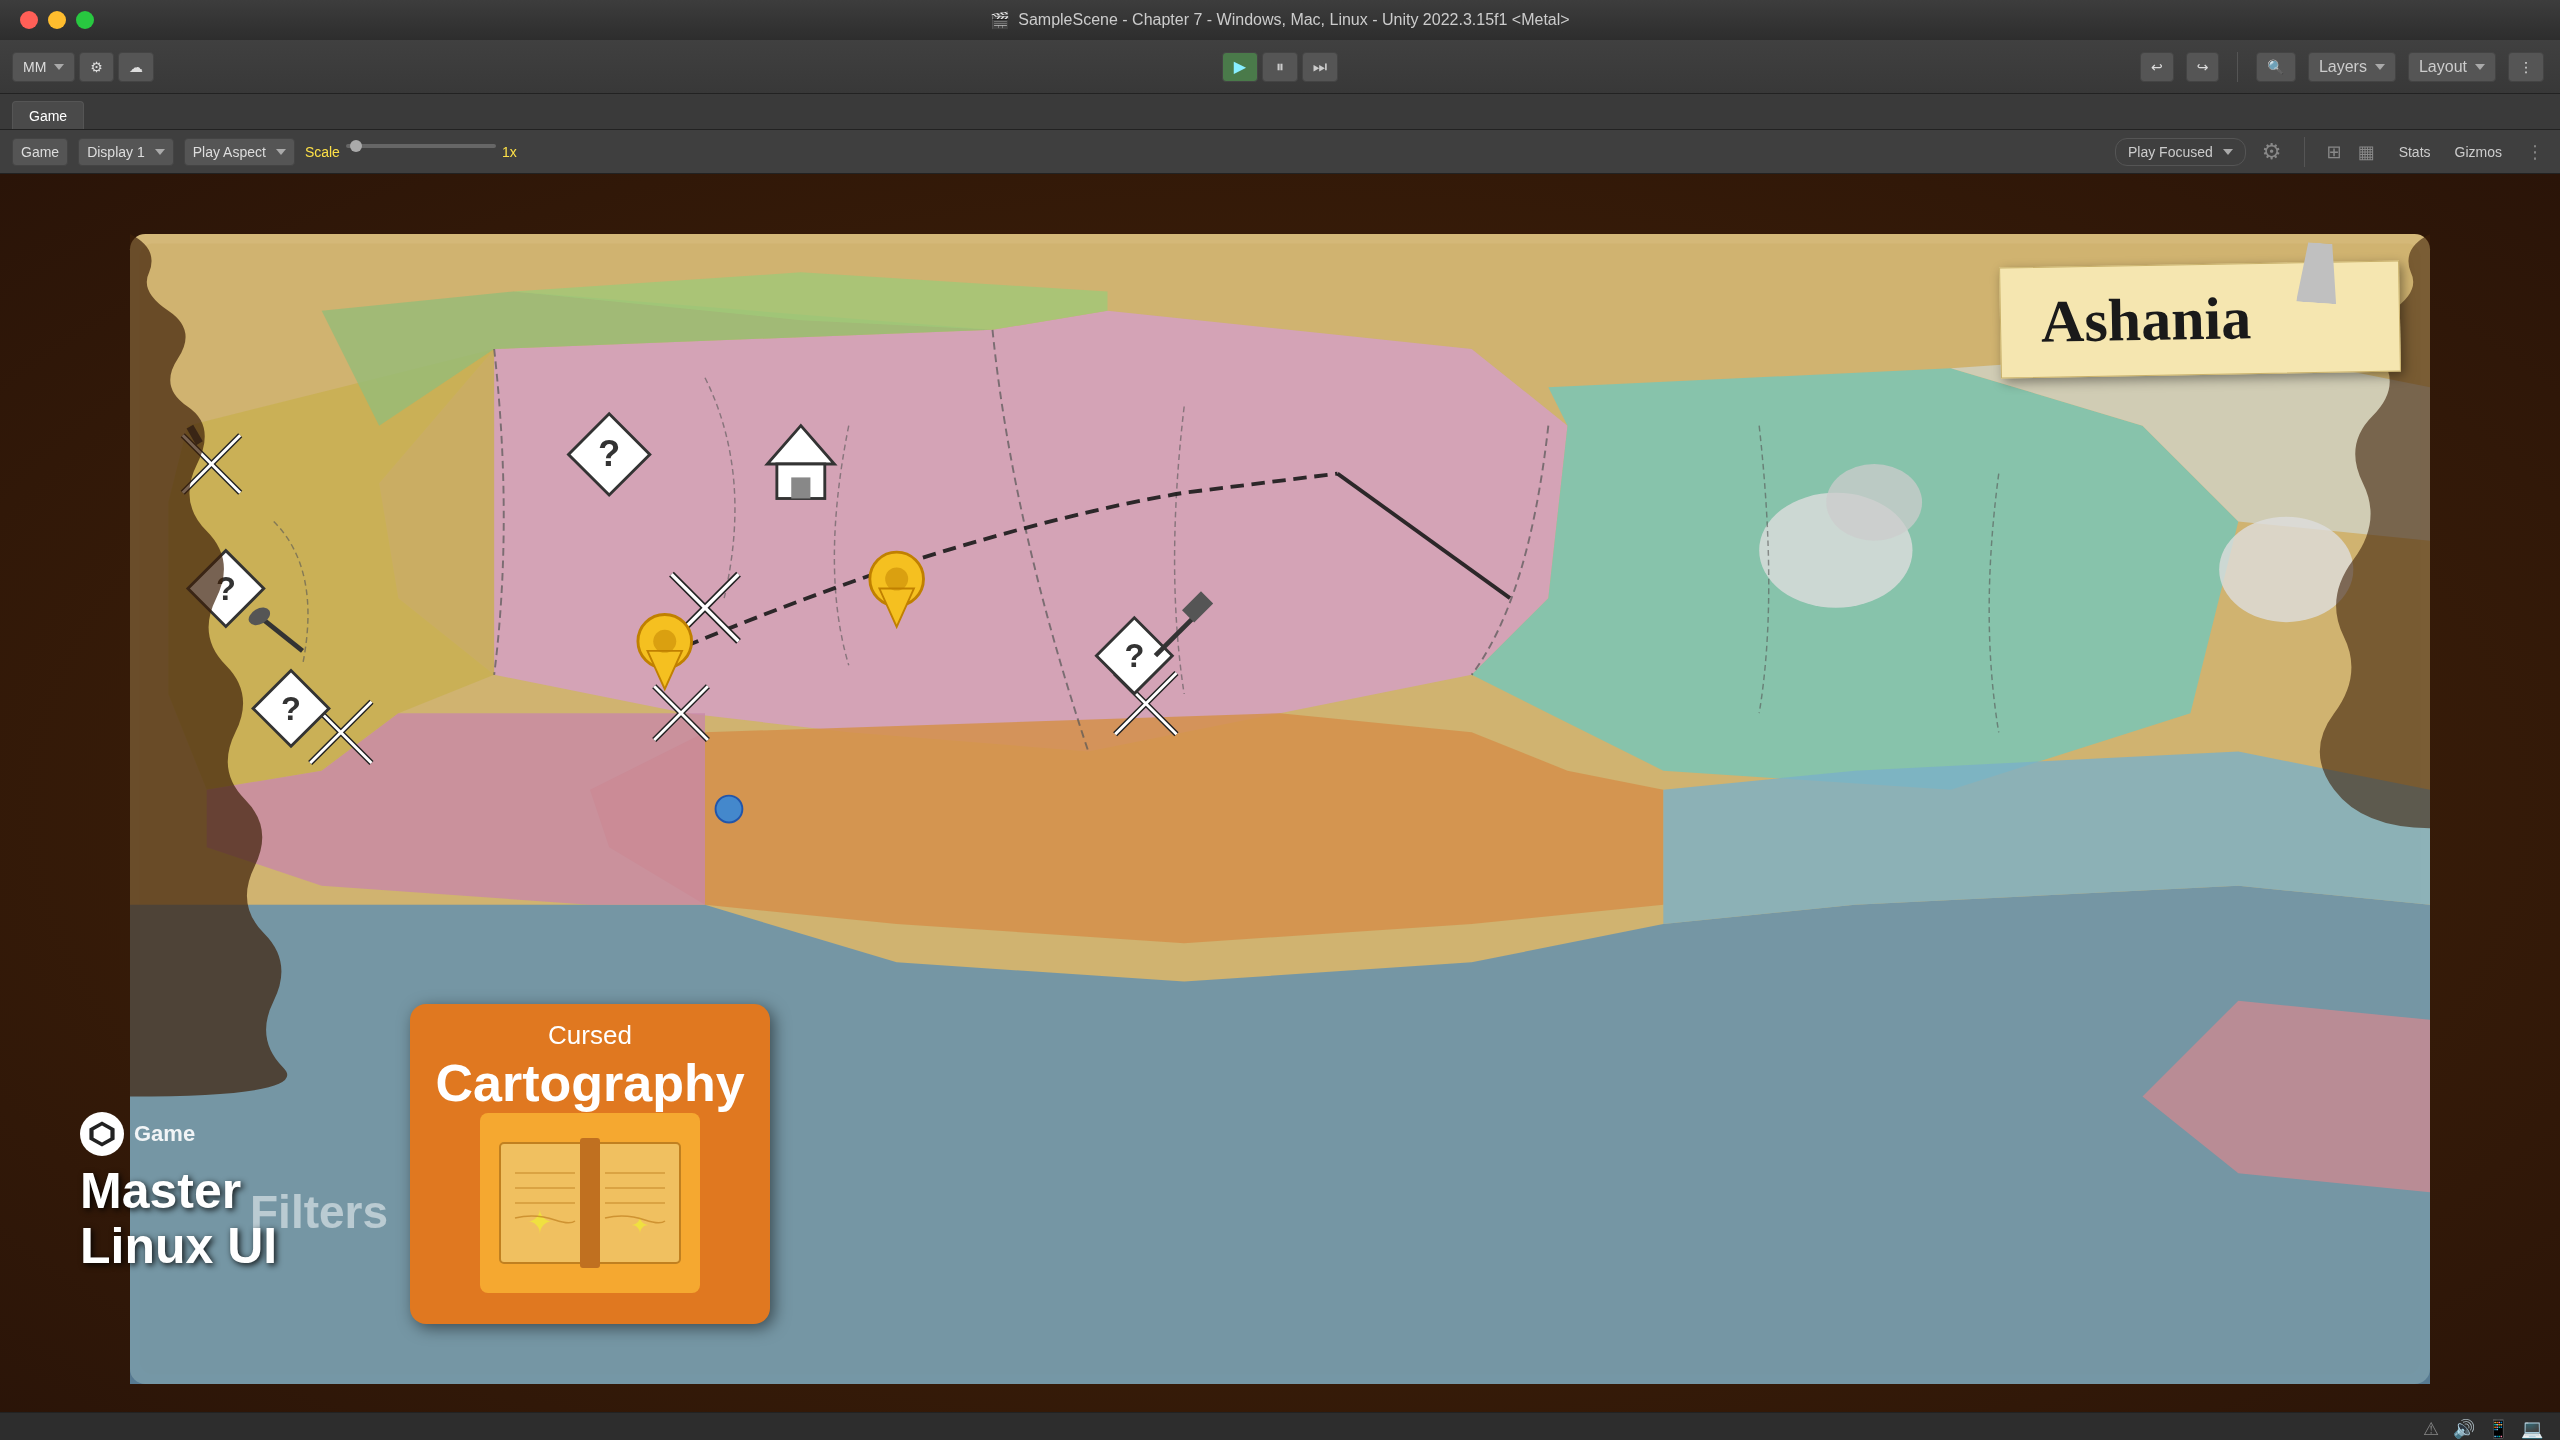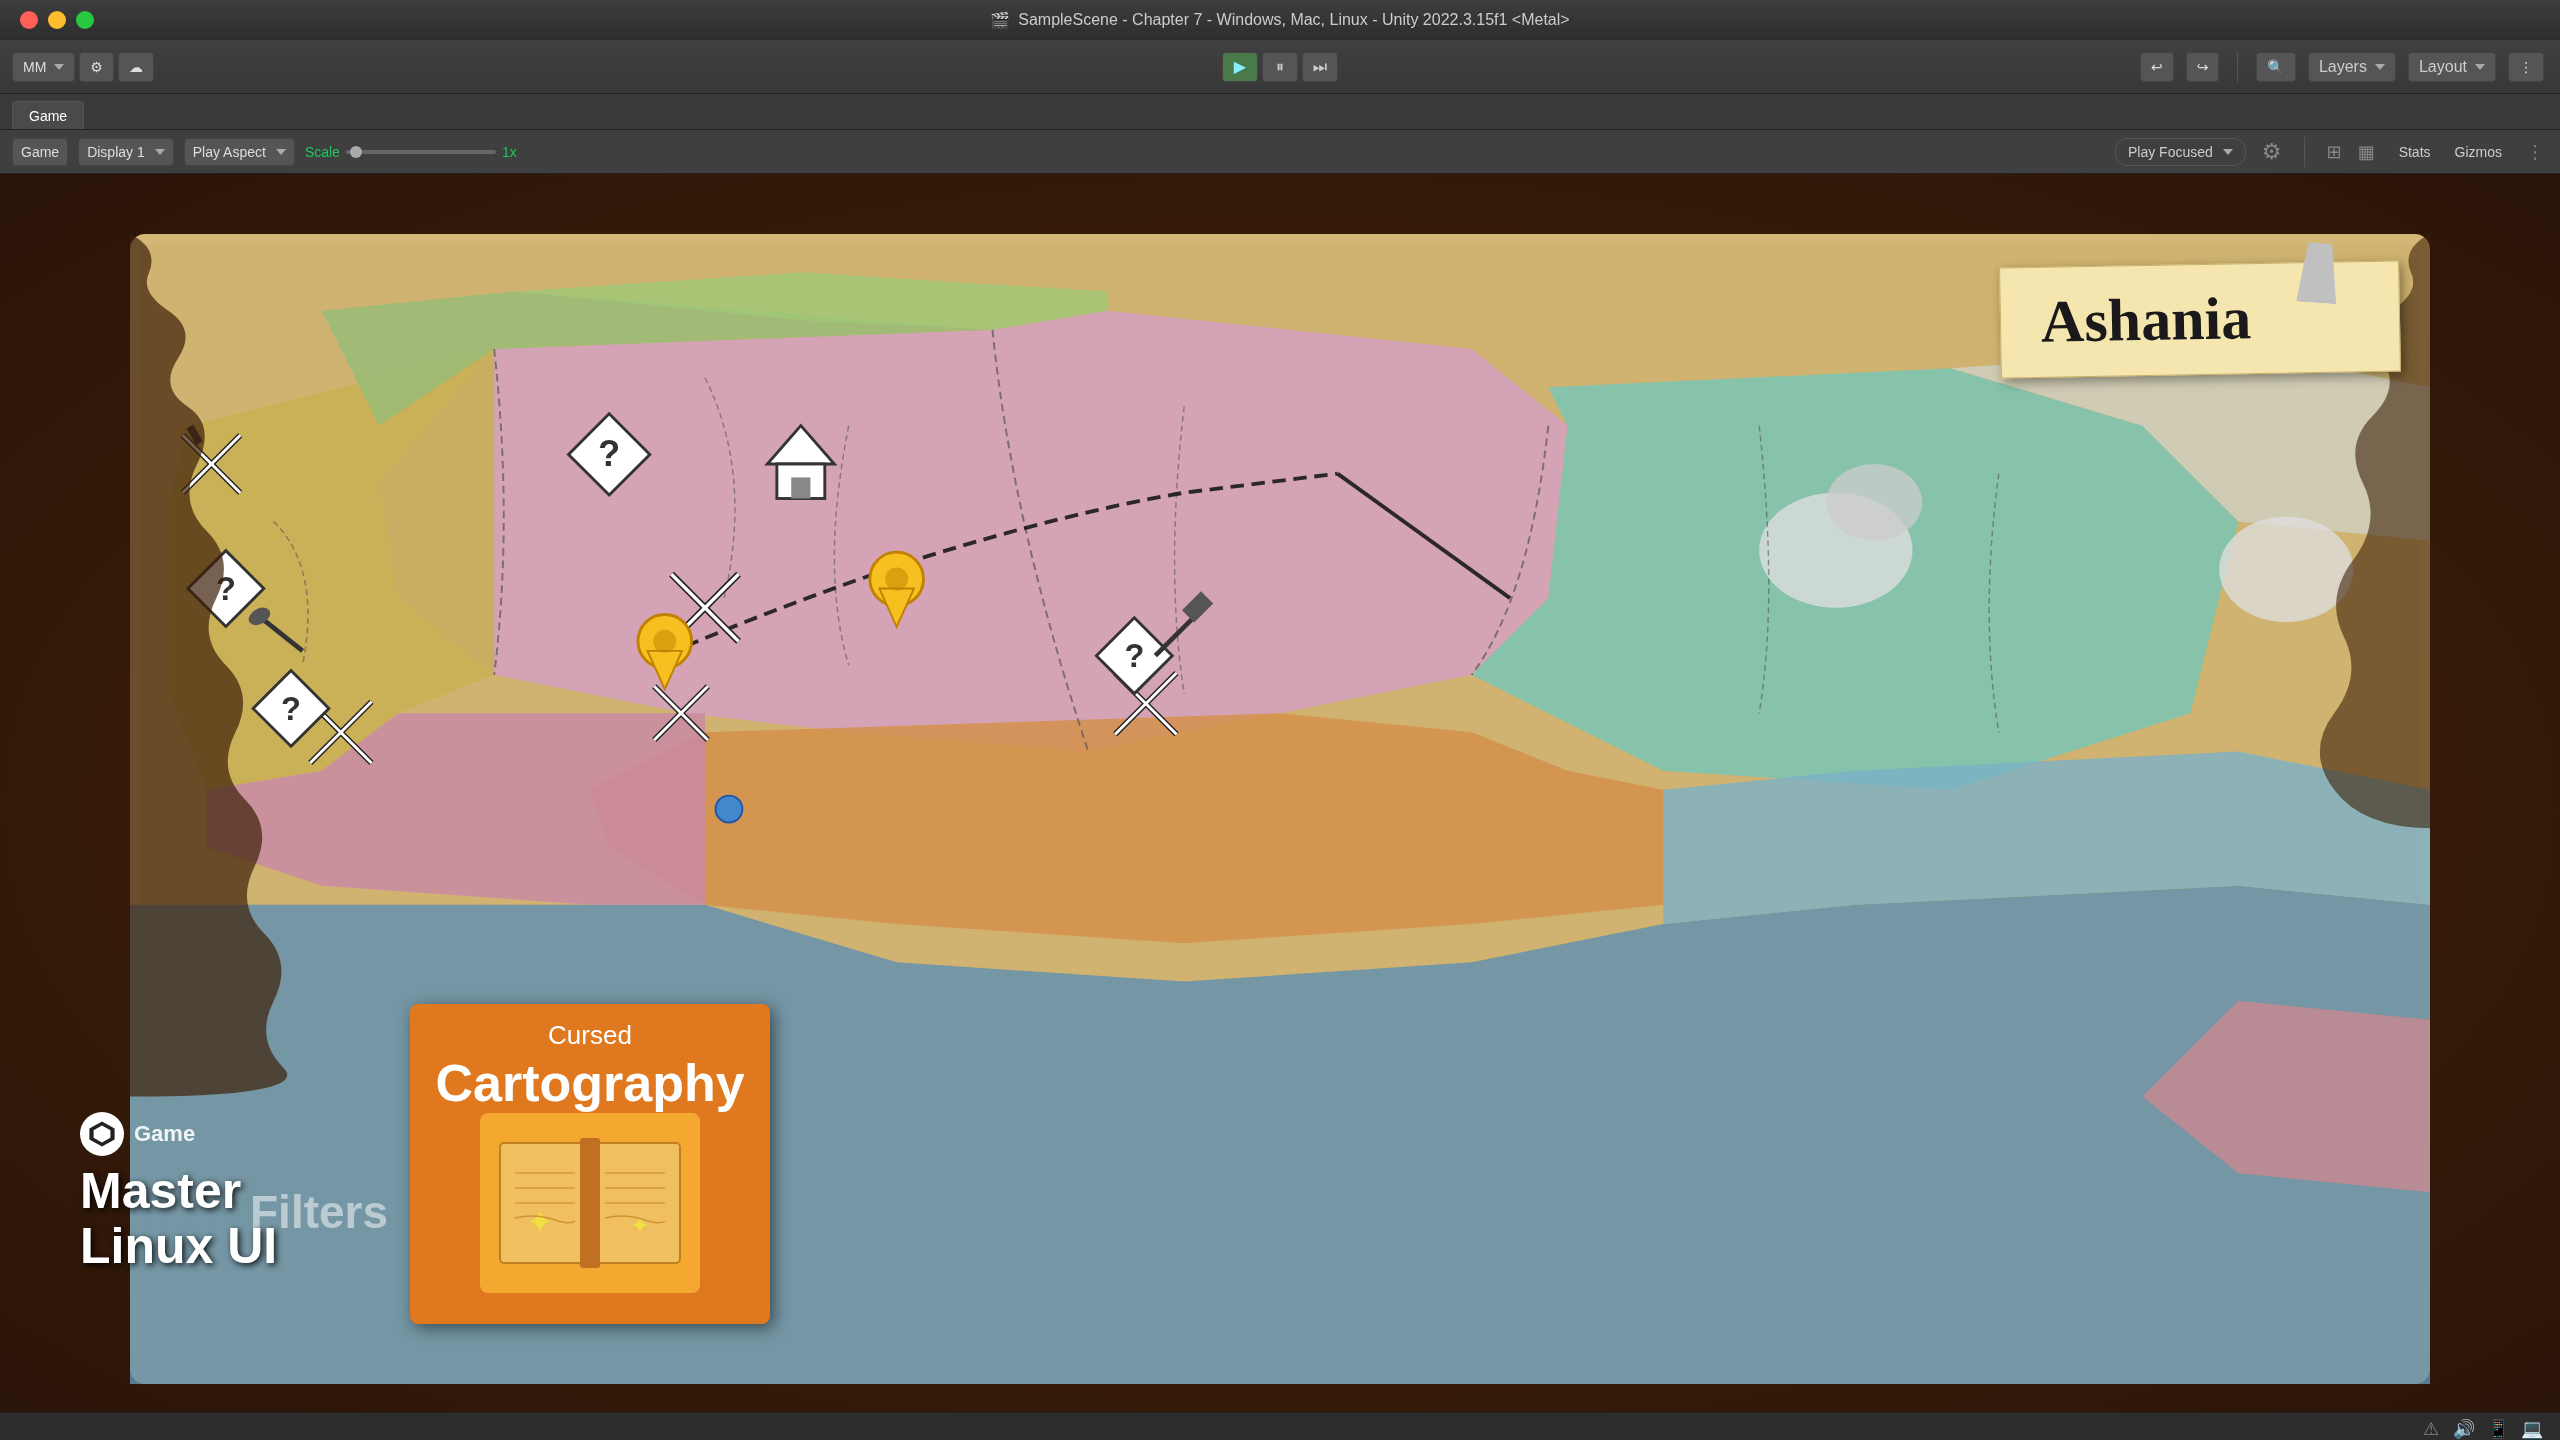--- a/index.html
+++ b/index.html
@@ -156,23 +156,23 @@
       font-size: 14px;
       padding: 3px 8px;
       height: 28px;
       display: flex;
       align-items: center;
       gap: 6px;
       cursor: pointer;
     }
     .scale-container {
       display: flex;
-      align-items: center;
+      align-items: flex-start;
       gap: 6px;
-      color: #22c55e;
+      color: #fde047;
       font-size: 14px;
     }
     .scale-slider {
       width: 150px;
       height: 4px;
       background: #666;
       border-radius: 2px;
       position: relative;
     }
     .scale-slider-dot {
@@ -268,21 +268,21 @@
       transform: rotate(5deg);
     }
 
     .cursed-card {
       position: absolute;
       bottom: 60px;
       left: 350px;
       width: 360px;
       height: 320px;
       background: #e07820;
-      border-radius: 8px;
+      border-radius: 16px;
       display: flex;
       flex-direction: column;
       align-items: center;
       padding: 16px;
       z-index: 32;
       box-shadow: 4px 4px 16px rgba(0,0,0,0.5);
     }
     .cursed-title-small {
       color: #fff;
       font-size: 26px;

